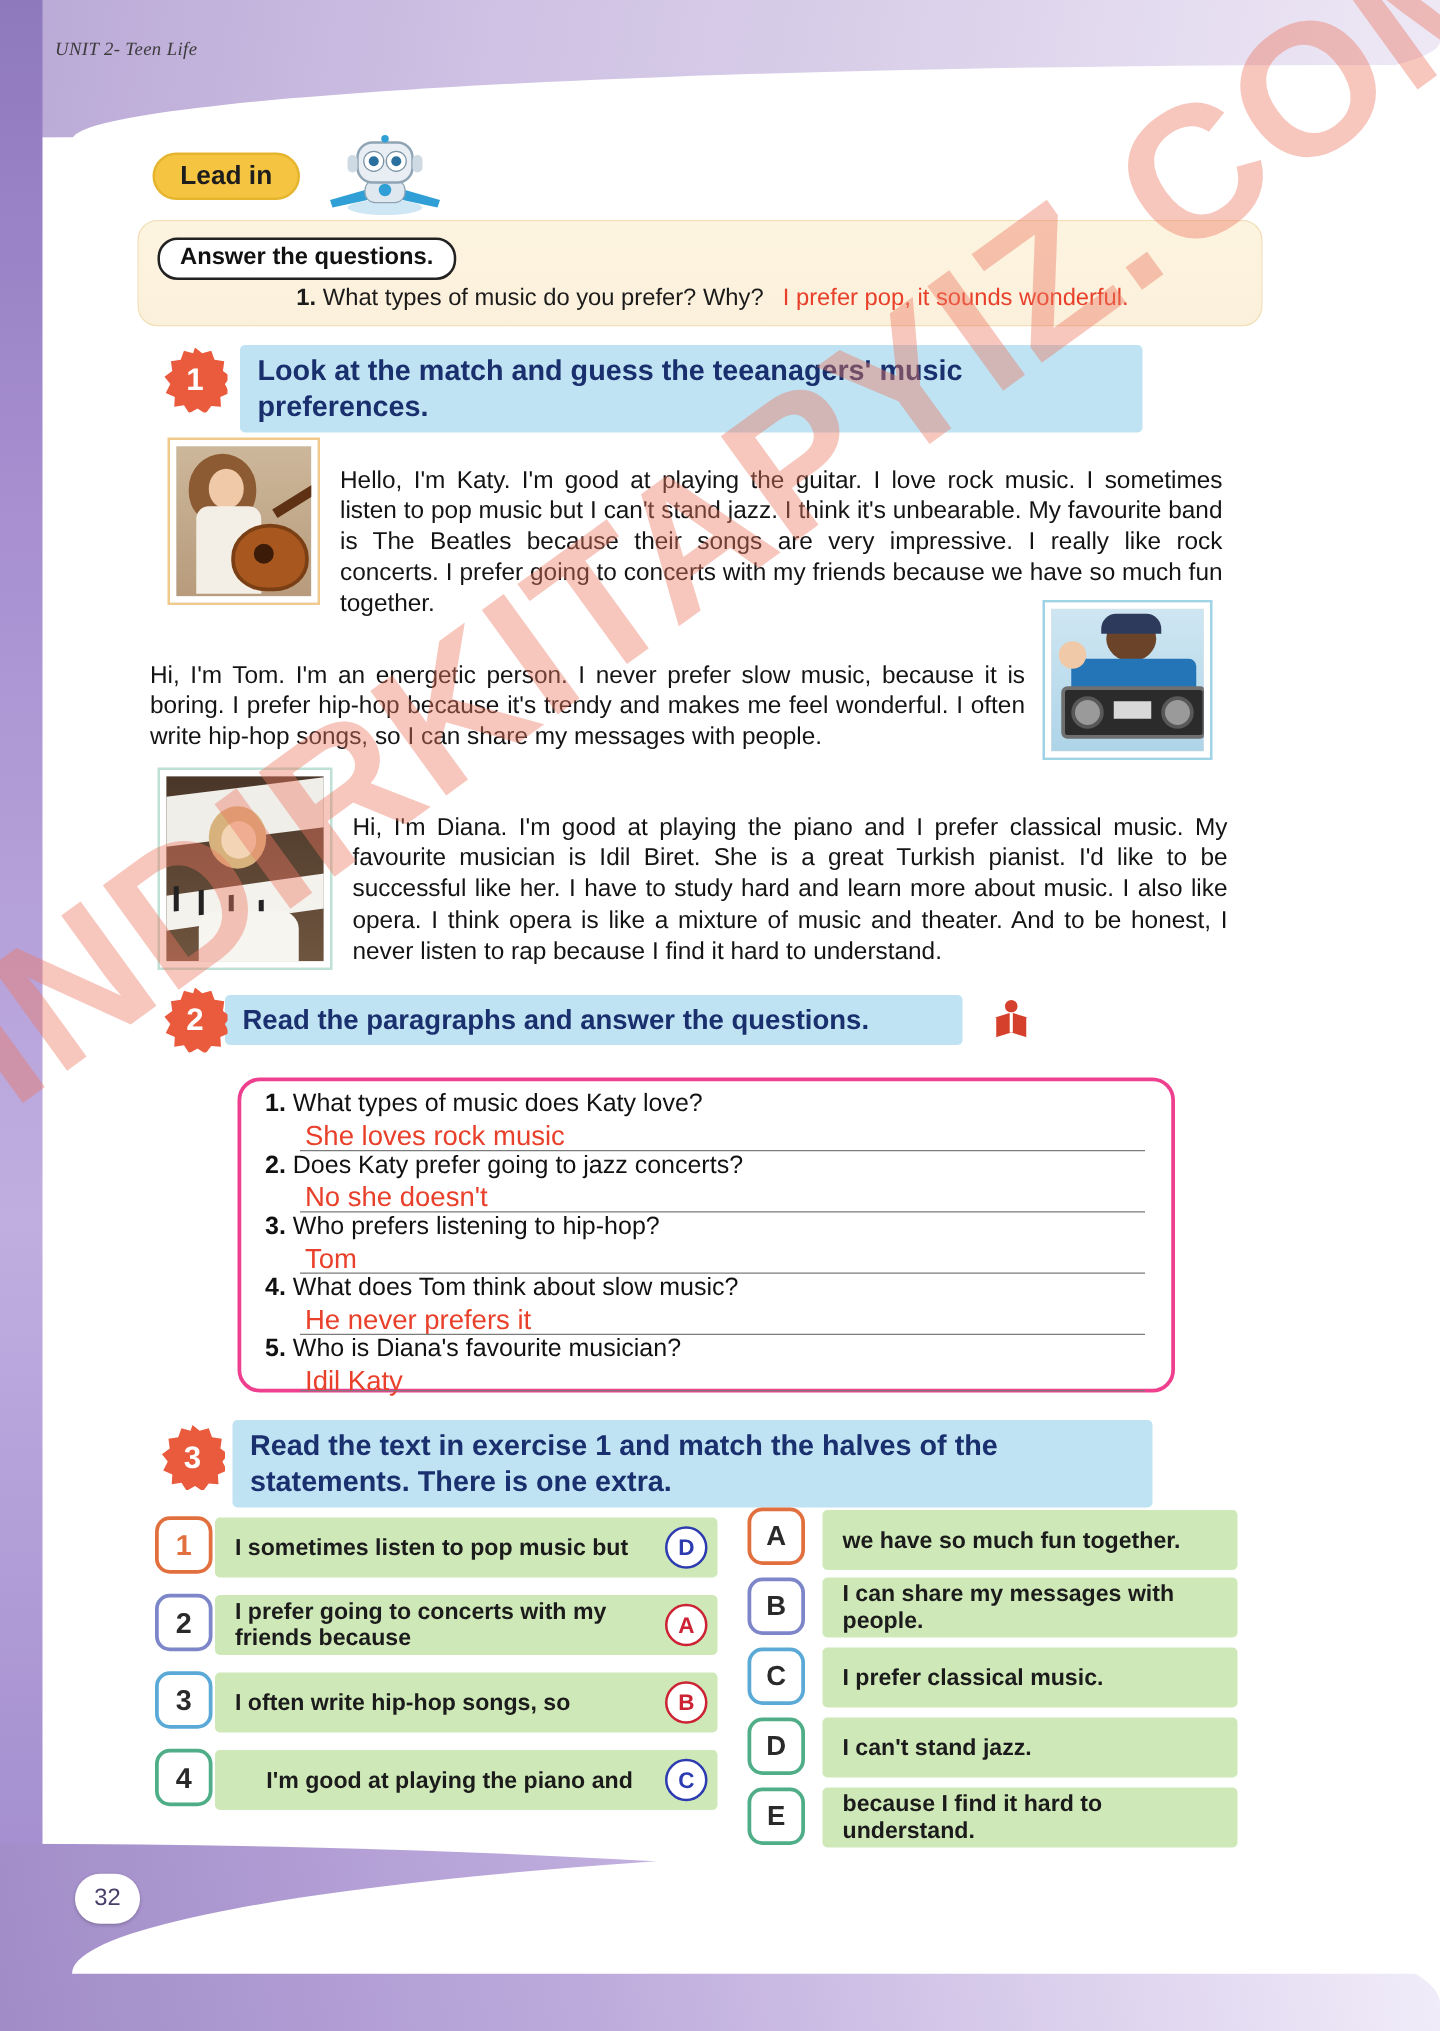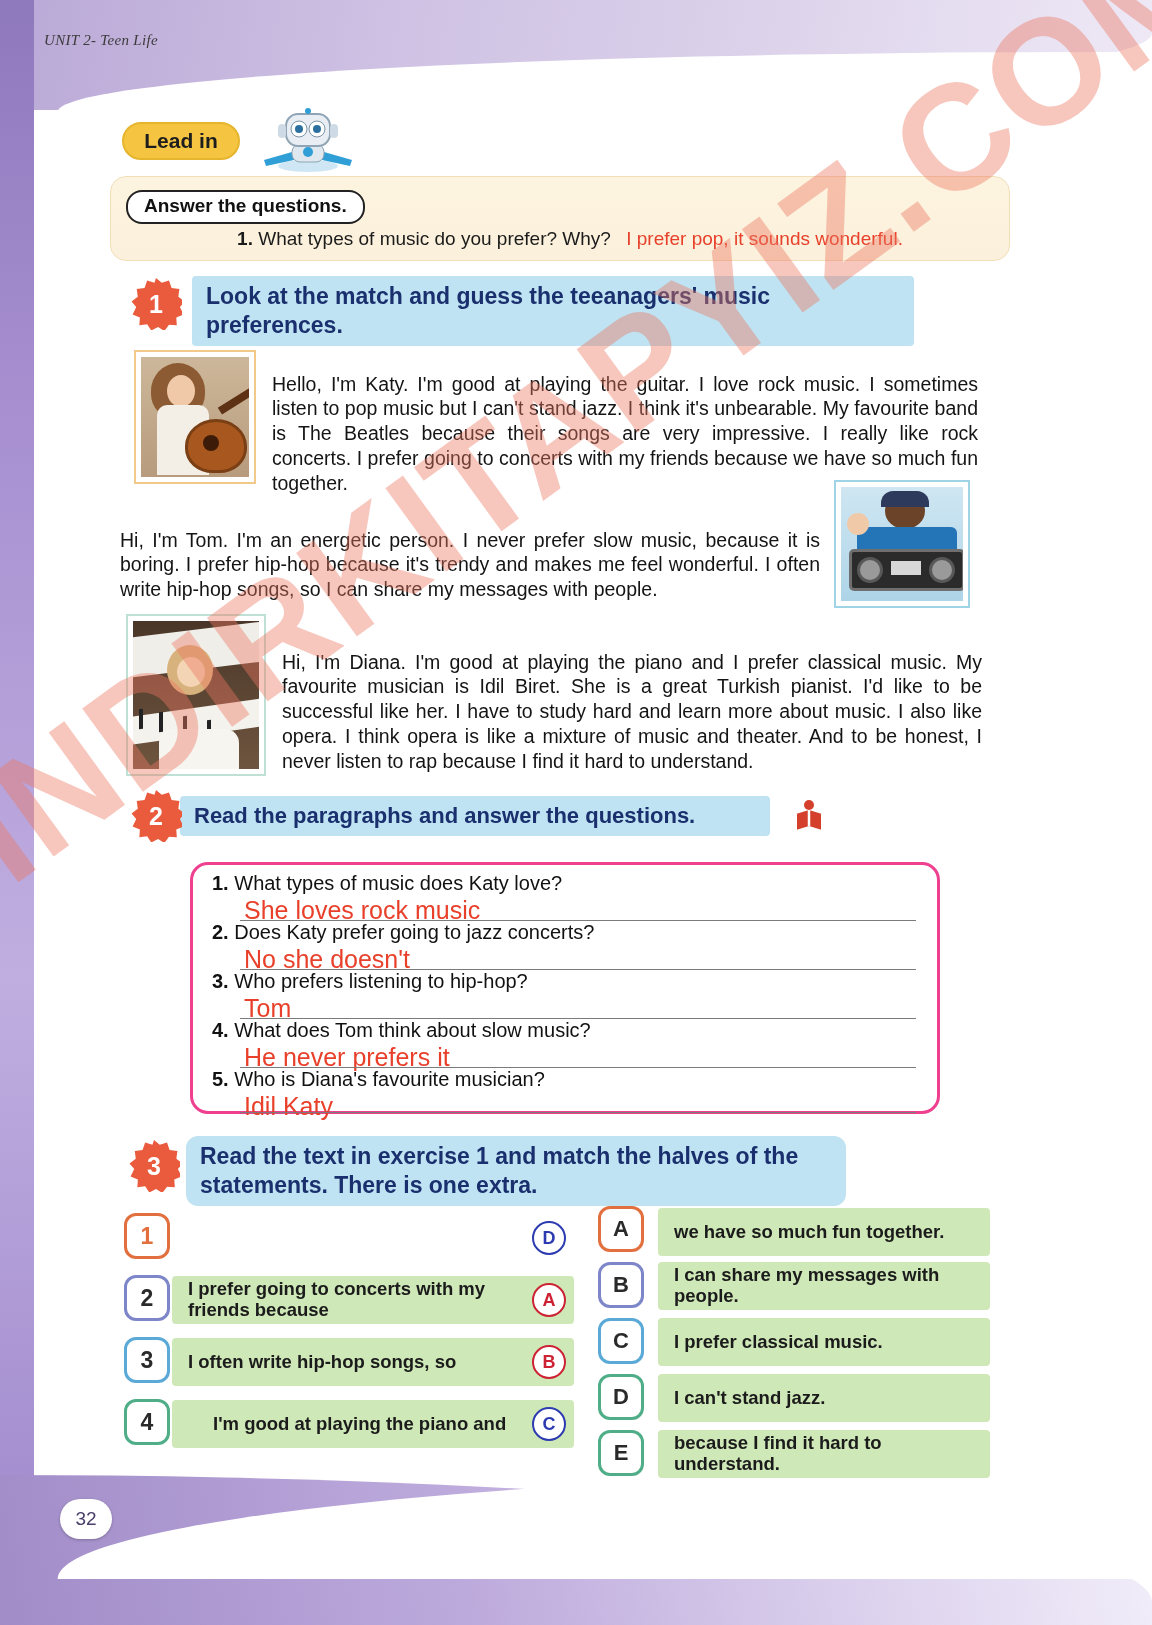--- a/index.html
+++ b/index.html
@@ -133,21 +133,21 @@
   .read-icon { position:absolute; left:790px; top:798px; width:38px; height:38px; }
 
   
   .qbox {
     position:absolute; left:190px; top:862px; width:750px; height:252px;
     border:3px solid #ef3f8f; border-radius:18px; background:#fff;
   }
   .q-item { position:absolute; font-size:20px; color:#111; }
   .q-num { font-weight:bold; }
   .q-line { position:absolute; border-bottom:1px solid #7b7b7b; }
-  .q-ans { position:absolute; font-size:25px; color:#e8402a; }
+  .q-ans { position:absolute; font-size:22px; color:#e8402a; }
   .m-num {
     position:absolute; width:46px; height:46px; border-radius:12px;
     background:#fff; display:flex; align-items:center; justify-content:center;
     font-size:23px; font-weight:bold; z-index:3;
   }
   .m-bar {
     position:absolute; height:48px; background:#cfe8b8; border-radius:4px;
     display:flex; align-items:center; padding-left:16px; padding-right:58px;
     font-size:18.5px; font-weight:bold; color:#1b1b1b; line-height:1.12;
   }
@@ -303,22 +303,25 @@
   <div class="q-item" style="left:212px; top:1068px;">
     <span class="q-num">5.</span>
     <span>Who is Diana's favourite musician?</span>
   </div>
   <div class="q-ans" style="left:244px; top:1092px;">Idil Katy</div>
   <div class="q-line" style="left:240px; top:1112px; width:676px;"></div>
 
   <div class="starburst" style="left:128px; top:1140px;">
     <span>3</span>
   </div>
-  <div class="ex-head" style="left:186px; top:1136px; width:660px;border-radius:12px;">Read the text in exercise 1 and match the halves of the statements. There is one extra.</div>
-
+  <div class="ex-head" style="left:186px; top:1136px; width:736px;">Read the text in exercise 1 and match the halves of the statements. There is one extra.</div>
+
+  <div class="m-bar left" style="left:172px; top:1214px; width:402px;">
+    <span>I sometimes listen to pop music but</span>
+  </div>
   <div class="m-num" style="left:124px; top:1213px; border:3px solid #e2703f; color:#e2703f;">1</div>
   <div class="m-ansbox" style="left:532px; top:1221px; border:2px solid #2c3bb0; color:#2c3bb0;">D</div>
 
   <div class="m-bar left" style="left:172px; top:1276px; width:402px;">
     <span>I prefer going to concerts with my friends because</span>
   </div>
   <div class="m-num" style="left:124px; top:1275px; border:3px solid #7d86c8; color:#2a2a2a;">2</div>
   <div class="m-ansbox" style="left:532px; top:1283px; border:2px solid #cc2233; color:#cc2233;">A</div>
 
   <div class="m-bar left" style="left:172px; top:1338px; width:402px;">

